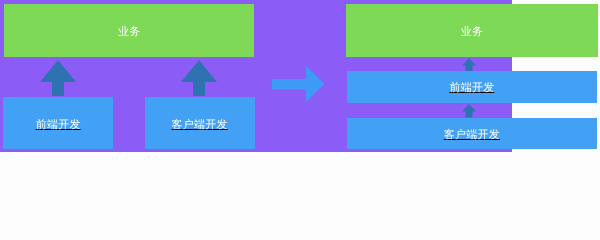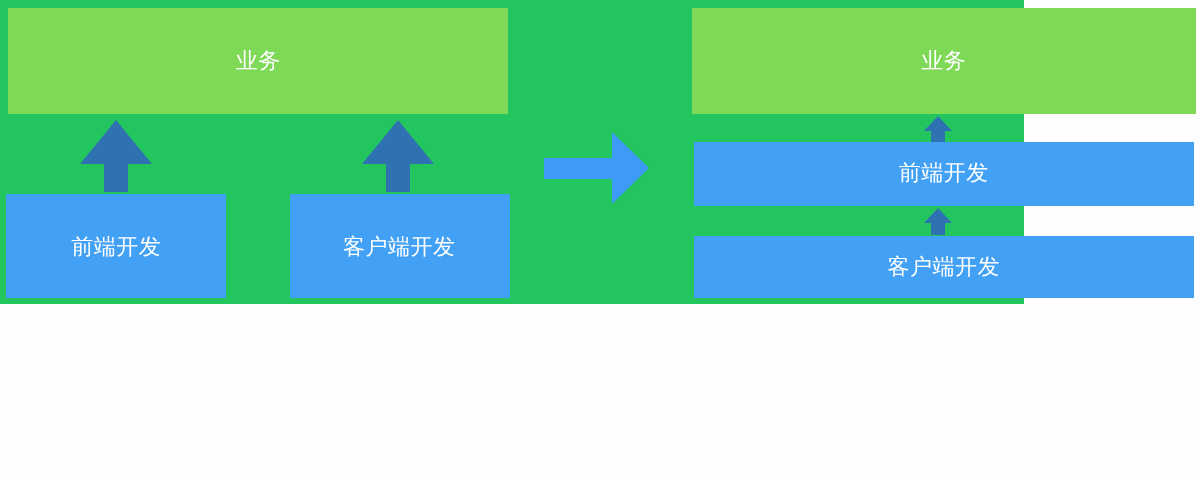--- a/index.html
+++ b/index.html
@@ -3,39 +3,39 @@
 <meta charset="utf-8">
 <title>Architecture evolution diagram</title>
 <style>
   html, body { margin:0; padding:0; }
   body {
     width:600px; height:152px; overflow:hidden;
     background:#fdfdfd;
     font-family:"Liberation Sans", sans-serif;
     -webkit-font-smoothing:antialiased;
   }
-  #stage { position:relative; width:512px; height:152px; background:#22c55e; }
+  #stage { position:relative; width:512px; height:152px; background:#8b5cf6; }
 
   .box {
     position:absolute;
     display:flex; align-items:center; justify-content:center;
     box-sizing:border-box;
   }
   .box > span {
     color:#ffffff;
     font-size:11px;
     letter-spacing:0.25px;
     padding-left:0.25px;
     line-height:1;
     position:relative;
     top:1px;
     white-space:nowrap;
   }
   .green { background:#7ed957; }
-  .blue  { background:#42a0f5; }
+  .blue  { background:#42a0f5;text-decoration:underline; }
 
   svg.arrow { position:absolute; display:block; overflow:visible; }
 </style>
 </head>
 <body>
 
 <div id="stage">
 
   <div class="box green" style="left:4px; top:4px; width:250px; height:52.5px;">
     <span>业务</span>

